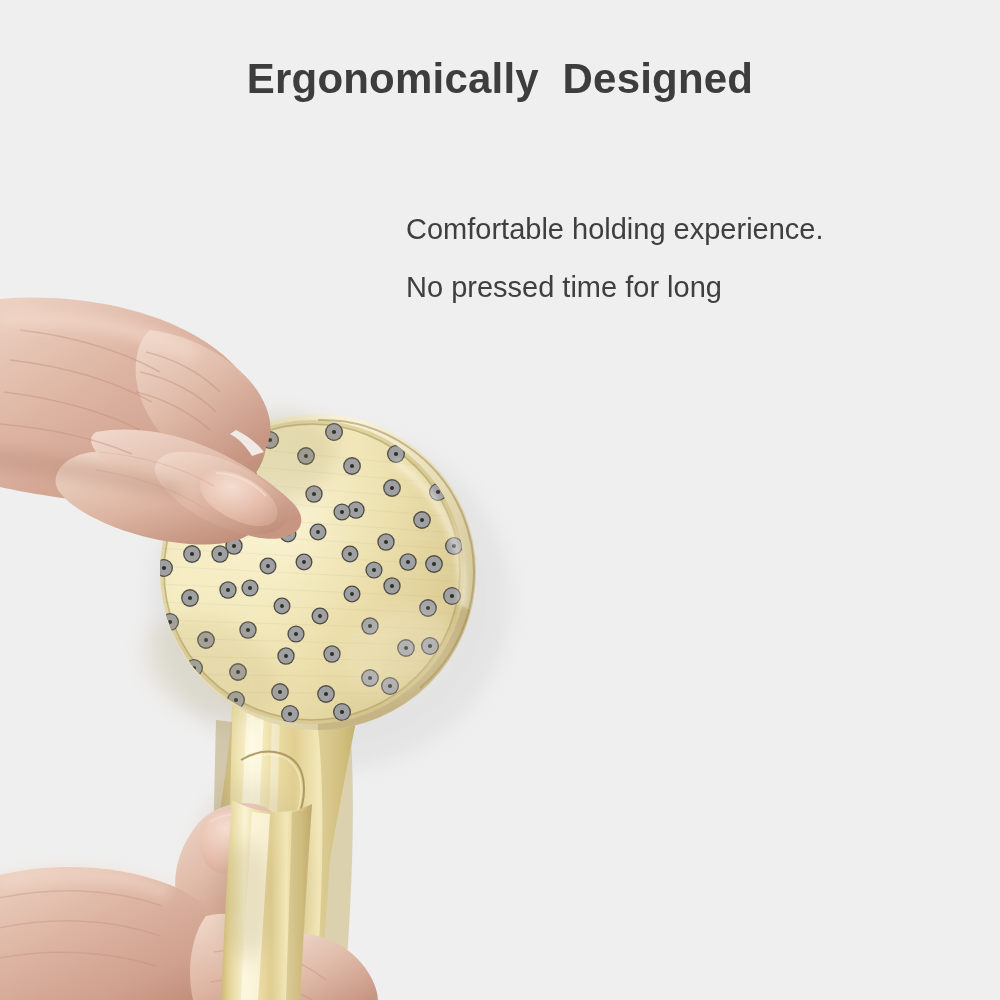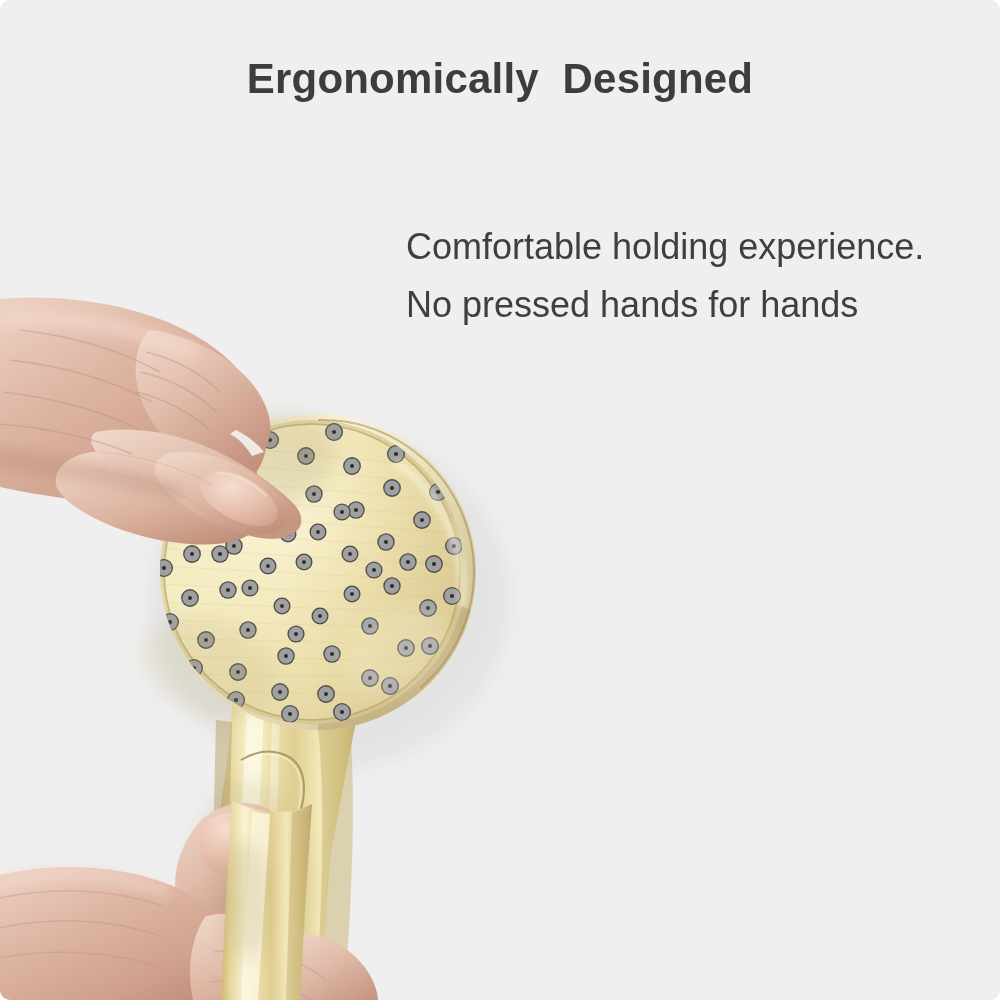--- a/index.html
+++ b/index.html
@@ -7,42 +7,41 @@
     padding: 0;
     background: #ffffff;
   }
   #page {
     position: relative;
     width: 1000px;
     height: 1000px;
     overflow: hidden;
     background: #efefef;
     font-family: "Liberation Sans", sans-serif;
-    border-radius: 10px;
   }
 
   
   #headline {
     position: absolute;
     left: 0;
     top: 55px;
     width: 1000px;
     text-align: center;
     font-size: 42px;
     font-weight: bold;
     letter-spacing: 0.2px;
     color: #3d3d3d;
     white-space: pre;
   }
   #bodycopy {
     position: absolute;
     left: 406px;
-    top: 218px;
+    top: 200px;
     width: 540px;
-    font-size: 36px;
+    font-size: 29px;
     font-weight: normal;
     line-height: 58px;
     color: #3f3f3f;
   }
   #bodycopy .line { display: block; white-space: pre; }
 
   
   #product {
     position: absolute;
     left: 0;
@@ -643,16 +642,16 @@
         </g>
 
       </g>
     </svg>
   </div>
 
   <div id="headline" style="color: rgb(61, 61, 61);">Ergonomically  Designed</div>
 
   <div id="bodycopy" style="color: rgb(63, 63, 63);">
     <span class="line">Comfortable holding experience.</span>
-    <span class="line">No pressed hands for hands</span>
+    <span class="line">No pressed time for long</span>
   </div>
 
 </div>
 
 </body></html>

